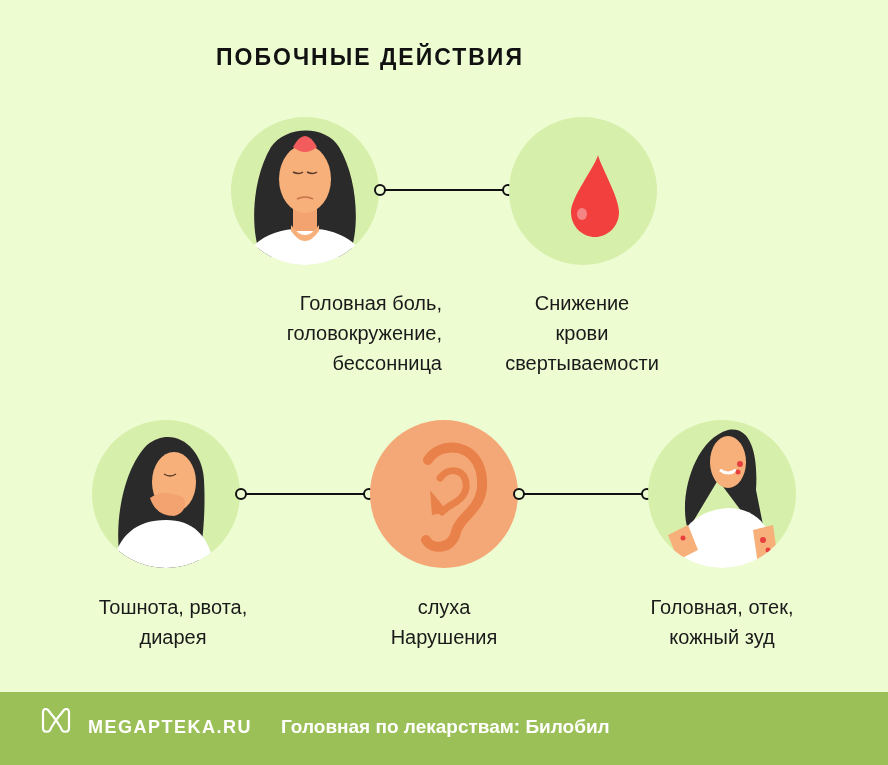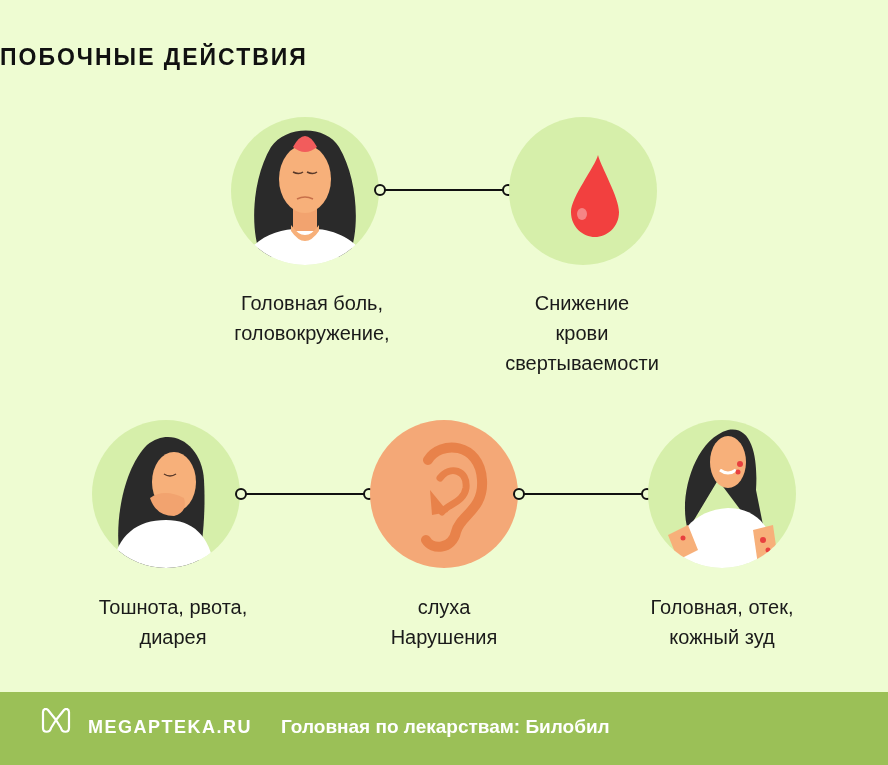--- a/index.html
+++ b/index.html
@@ -1,17 +1,17 @@
 <!DOCTYPE html>
 <html><head>
 <meta charset="utf-8">
 <style>
   html, body { margin:0; padding:0; }
   body { width:888px; height:765px; background:#eefcd2; font-family:"Liberation Sans", sans-serif; position:relative; overflow:hidden; }
-  .title { position:absolute; top:44px; left:0; width:740px; text-align:left; font-weight:bold; font-size:23px; letter-spacing:2px; color:#111; }
+  .title { position:absolute; top:44px; left:0; width:740px; text-align:center; font-weight:bold; font-size:23px; letter-spacing:2px; color:#111; }
   .circle { position:absolute; width:148px; height:148px; border-radius:50%; background:#d6efaa; overflow:hidden; }
   .circle.ear { background:#f4a877; }
   .connector { position:absolute; height:2px; background:#111; }
   .dot { position:absolute; width:8px; height:8px; border:2px solid #111; border-radius:50%; background:#eefcd2; }
   .label { position:absolute; text-align:center; font-size:20px; line-height:30px; color:#1a1a1a; width:260px; }
   .footer { position:absolute; left:0; top:692px; width:888px; height:73px; background:#9bc057; }
   .footer-logo { position:absolute; left:40px; top:16px; width:32px; height:26px; }
   .footer-brand { position:absolute; left:88px; top:25px; color:#fff; font-weight:bold; font-size:18px; letter-spacing:1.5px;text-align:center; }
   .footer-sub { position:absolute; left:281px; top:24px; color:#fff; font-weight:bold; font-size:19px; }
   svg { display:block; }
@@ -39,23 +39,24 @@
 <div class="dot" style="left:374px; top:184px;"></div>
 <div class="dot" style="left:502px; top:184px;"></div>
 
 <div class="circle" style="left:509px; top:117px;">
   <svg width="148" height="148" viewBox="0 0 148 148">
     <path d="M89 38 C 86 50, 62 80, 62 95 C 62 110, 74 120, 86 120 C 98 120, 110 110, 110 95 C 110 80, 92 50, 89 38 Z" fill="#f2403f"></path>
     <ellipse cx="73" cy="97" rx="5" ry="6" fill="#f58585"></ellipse>
   </svg>
 </div>
 
-<div class="label" style="left:182px; top:288px;">
+<div class="label" style="left:182px; top:288px;text-align:right;">
   <div>Головная боль,</div>
   <div>головокружение,</div>
+  <div>бессонница</div>
 </div>
 <div class="label" style="left:452px; top:288px;">
   <div>Снижение</div>
   <div>крови</div>
   <div>свертываемости</div>
 </div>
 
 <div class="circle" style="left:92px; top:420px;">
   <svg width="148" height="148" viewBox="0 0 148 148">
     <path d="M30 148 C 20 110, 30 50, 55 25 C 80 5, 110 25, 112 60 C 114 95, 110 130, 105 148 Z" fill="#2a2a2a"></path>

